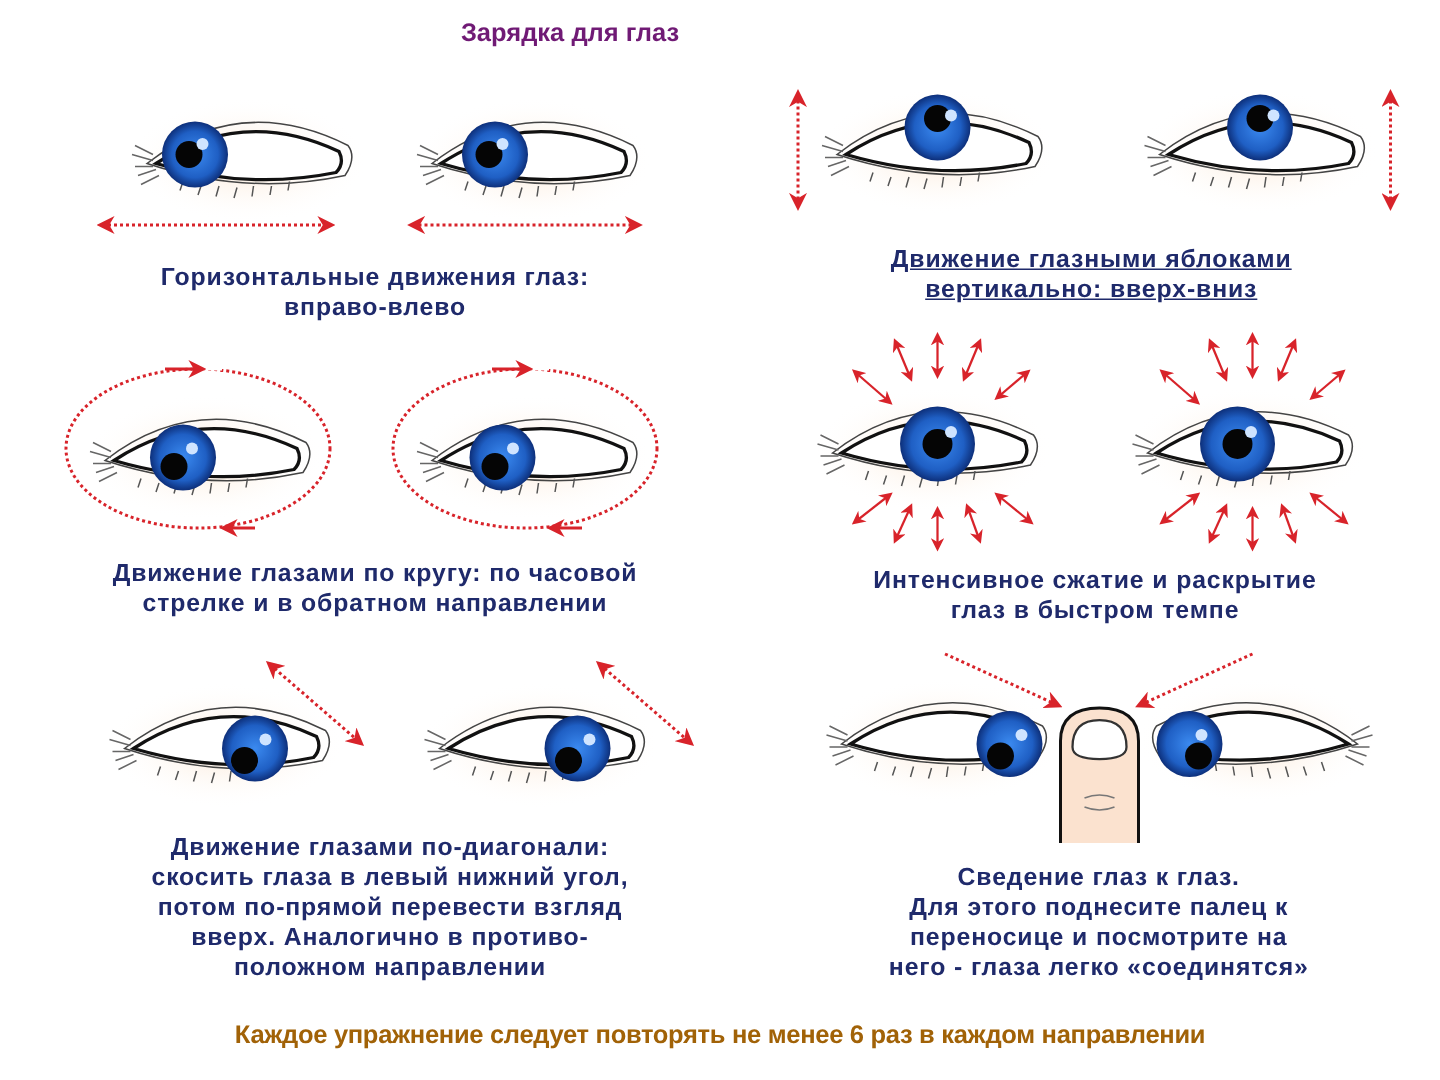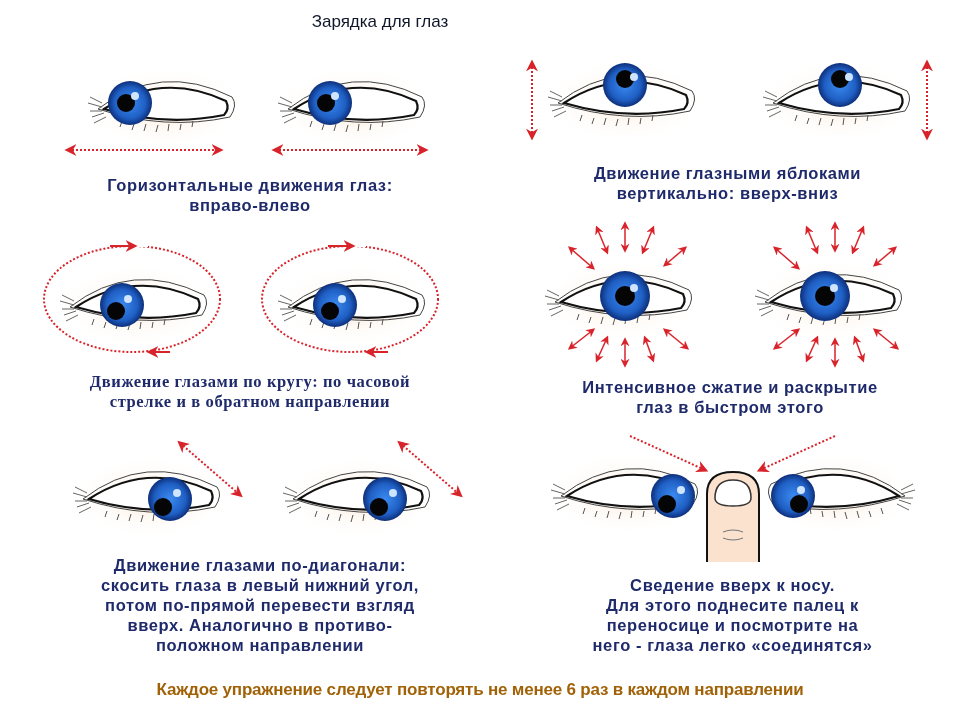--- a/index.html
+++ b/index.html
@@ -1,20 +1,20 @@
 <!DOCTYPE html>
 <html><head>
 <meta charset="utf-8">
 <style>
   * { box-sizing: border-box; margin: 0; padding: 0; }
   html, body { width: 960px; height: 720px; background: #ffffff; overflow: hidden; }
   body { position: relative; font-family: "Liberation Sans", "DejaVu Sans", sans-serif; }
   .title {
     position: absolute; left: 0; top: 12px; width: 760px; text-align: center;
-    font-size: 17px; font-weight: normal; color: #0f172a;
+    font-size: 17px; font-weight: bold; color: #701a75;
   }
   .panel { position: absolute; }
   .panel svg { position: absolute; left: 0; top: 0; overflow: visible; }
   .caption {
     position: absolute; text-align: center; font-weight: bold; color: #1f2a6b;
     font-size: 16.5px; line-height: 20px; letter-spacing: 0.6px; white-space: pre-line;
   }
   .footer {
     position: absolute; left: 0; top: 680px; width: 960px; text-align: center;
     font-size: 17px; font-weight: bold; color: #a16207; letter-spacing: -0.2px;
@@ -80,21 +80,21 @@
     </g>
     <g transform="translate(260,6)">
       <use href="#eyeShape"></use>
       <circle cx="75" cy="24" r="22" fill="url(#irisGrad)"></circle>
       <circle cx="75" cy="18" r="9" fill="#050505"></circle>
       <circle cx="84" cy="16" r="4" fill="#cfe4ff"></circle>
     </g>
     <line x1="27" y1="8" x2="27" y2="82" stroke="#d8232a" stroke-width="2" stroke-dasharray="2,2" marker-start="url(#ah)" marker-end="url(#ah)"></line>
     <line x1="422" y1="8" x2="422" y2="82" stroke="#d8232a" stroke-width="2" stroke-dasharray="2,2" marker-start="url(#ah)" marker-end="url(#ah)"></line>
   </svg>
-  <div class="caption" style="left:0;top:108px;width:445px;">Движение глазными яблоками
+  <div class="caption" style="left:0;top:108px;width:445px;text-decoration:underline;">Движение глазными яблоками
 вертикально: вверх-вниз</div>
 </div>
 
 <div class="panel" style="left:10px;top:235px;width:480px;height:180px;">
   <svg width="480" height="130">
     <ellipse cx="122" cy="64" rx="88" ry="53" fill="none" stroke="#d8232a" stroke-width="2" stroke-dasharray="2,2"></ellipse>
     <ellipse cx="340" cy="64" rx="88" ry="53" fill="none" stroke="#d8232a" stroke-width="2" stroke-dasharray="2,2"></ellipse>
     <rect x="120" y="6" width="18" height="6" fill="#fff"></rect>
     <rect x="338" y="6" width="18" height="6" fill="#fff"></rect>
     <path d="M112,11 l12,0" stroke="none" marker-end="url(#ah)"></path>
@@ -108,21 +108,21 @@
       <circle cx="54" cy="46" r="9" fill="#050505"></circle>
       <circle cx="66" cy="34" r="4" fill="#cfe4ff"></circle>
     </g>
     <g transform="translate(270,30)">
       <use href="#eyeShape"></use>
       <circle cx="55" cy="40" r="22" fill="url(#irisGrad)"></circle>
       <circle cx="50" cy="46" r="9" fill="#050505"></circle>
       <circle cx="62" cy="34" r="4" fill="#cfe4ff"></circle>
     </g>
   </svg>
-  <div class="caption" style="left:0;top:137px;width:480px;font-family:Liberation Serif, serif;">Движение глазами по кругу: по часовой
+  <div class="caption" style="left:0;top:137px;width:480px;">Движение глазами по кругу: по часовой
 стрелке и в обратном направлении</div>
 </div>
 
 <div class="panel" style="left:525px;top:220px;width:410px;height:200px;">
   <svg width="410" height="150">
     <g transform="translate(22,40)">
       <use href="#eyeShape"></use>
       <circle cx="78" cy="36" r="25" fill="url(#irisGrad)"></circle>
       <circle cx="78" cy="36" r="10" fill="#050505"></circle>
       <circle cx="87" cy="28" r="4" fill="#cfe4ff"></circle>
@@ -152,21 +152,21 @@
       <line x1="338" y1="8" x2="328" y2="32"></line>
       <line x1="370" y1="28" x2="350" y2="45"></line>
       <line x1="250" y1="128" x2="273" y2="110"></line>
       <line x1="282" y1="140" x2="292" y2="118"></line>
       <line x1="310" y1="145" x2="310" y2="120"></line>
       <line x1="338" y1="140" x2="330" y2="118"></line>
       <line x1="372" y1="128" x2="350" y2="110"></line>
     </g>
   </svg>
   <div class="caption" style="left:0;top:157px;width:410px;">Интенсивное сжатие и раскрытие
-глаз в быстром этого</div>
+глаз в быстром темпе</div>
 </div>
 
 <div class="panel" style="left:40px;top:435px;width:440px;height:225px;">
   <svg width="440" height="110">
     <g transform="translate(35,22)">
       <use href="#eyeShape"></use>
       <circle cx="95" cy="42" r="22" fill="url(#irisGrad)"></circle>
       <circle cx="88" cy="50" r="9" fill="#050505"></circle>
       <circle cx="102" cy="36" r="4" fill="#cfe4ff"></circle>
     </g>
@@ -201,19 +201,19 @@
       <circle cx="112" cy="36" r="4" fill="#cfe4ff"></circle>
     </g>
     <g>
       <path d="M172,130 L172,62 Q172,40 198,40 Q224,40 224,62 L224,130" fill="#fbe2cf" stroke="#111" stroke-width="2"></path>
       <path d="M180,66 Q180,48 198,48 Q216,48 216,66 Q216,74 198,74 Q180,74 180,66 Z" fill="#fff" stroke="#333" stroke-width="1.5"></path>
       <path d="M188,100 q10,-4 20,0 M188,106 q10,4 20,0" fill="none" stroke="#777" stroke-width="1"></path>
     </g>
     <line x1="95" y1="4" x2="170" y2="38" stroke="#d8232a" stroke-width="2" stroke-dasharray="2,2" marker-end="url(#ah)"></line>
     <line x1="300" y1="4" x2="225" y2="38" stroke="#d8232a" stroke-width="2" stroke-dasharray="2,2" marker-end="url(#ah)"></line>
   </svg>
-  <div class="caption" style="left:0;top:143px;width:395px;">Сведение вверх к носу.
+  <div class="caption" style="left:0;top:143px;width:395px;">Сведение глаз к глаз.
 Для этого поднесите палец к
 переносице и посмотрите на
 него - глаза легко «соединятся»</div>
 </div>
 
 <div class="footer">Каждое упражнение следует повторять не менее 6 раз в каждом направлении</div>
 
 </body></html>

